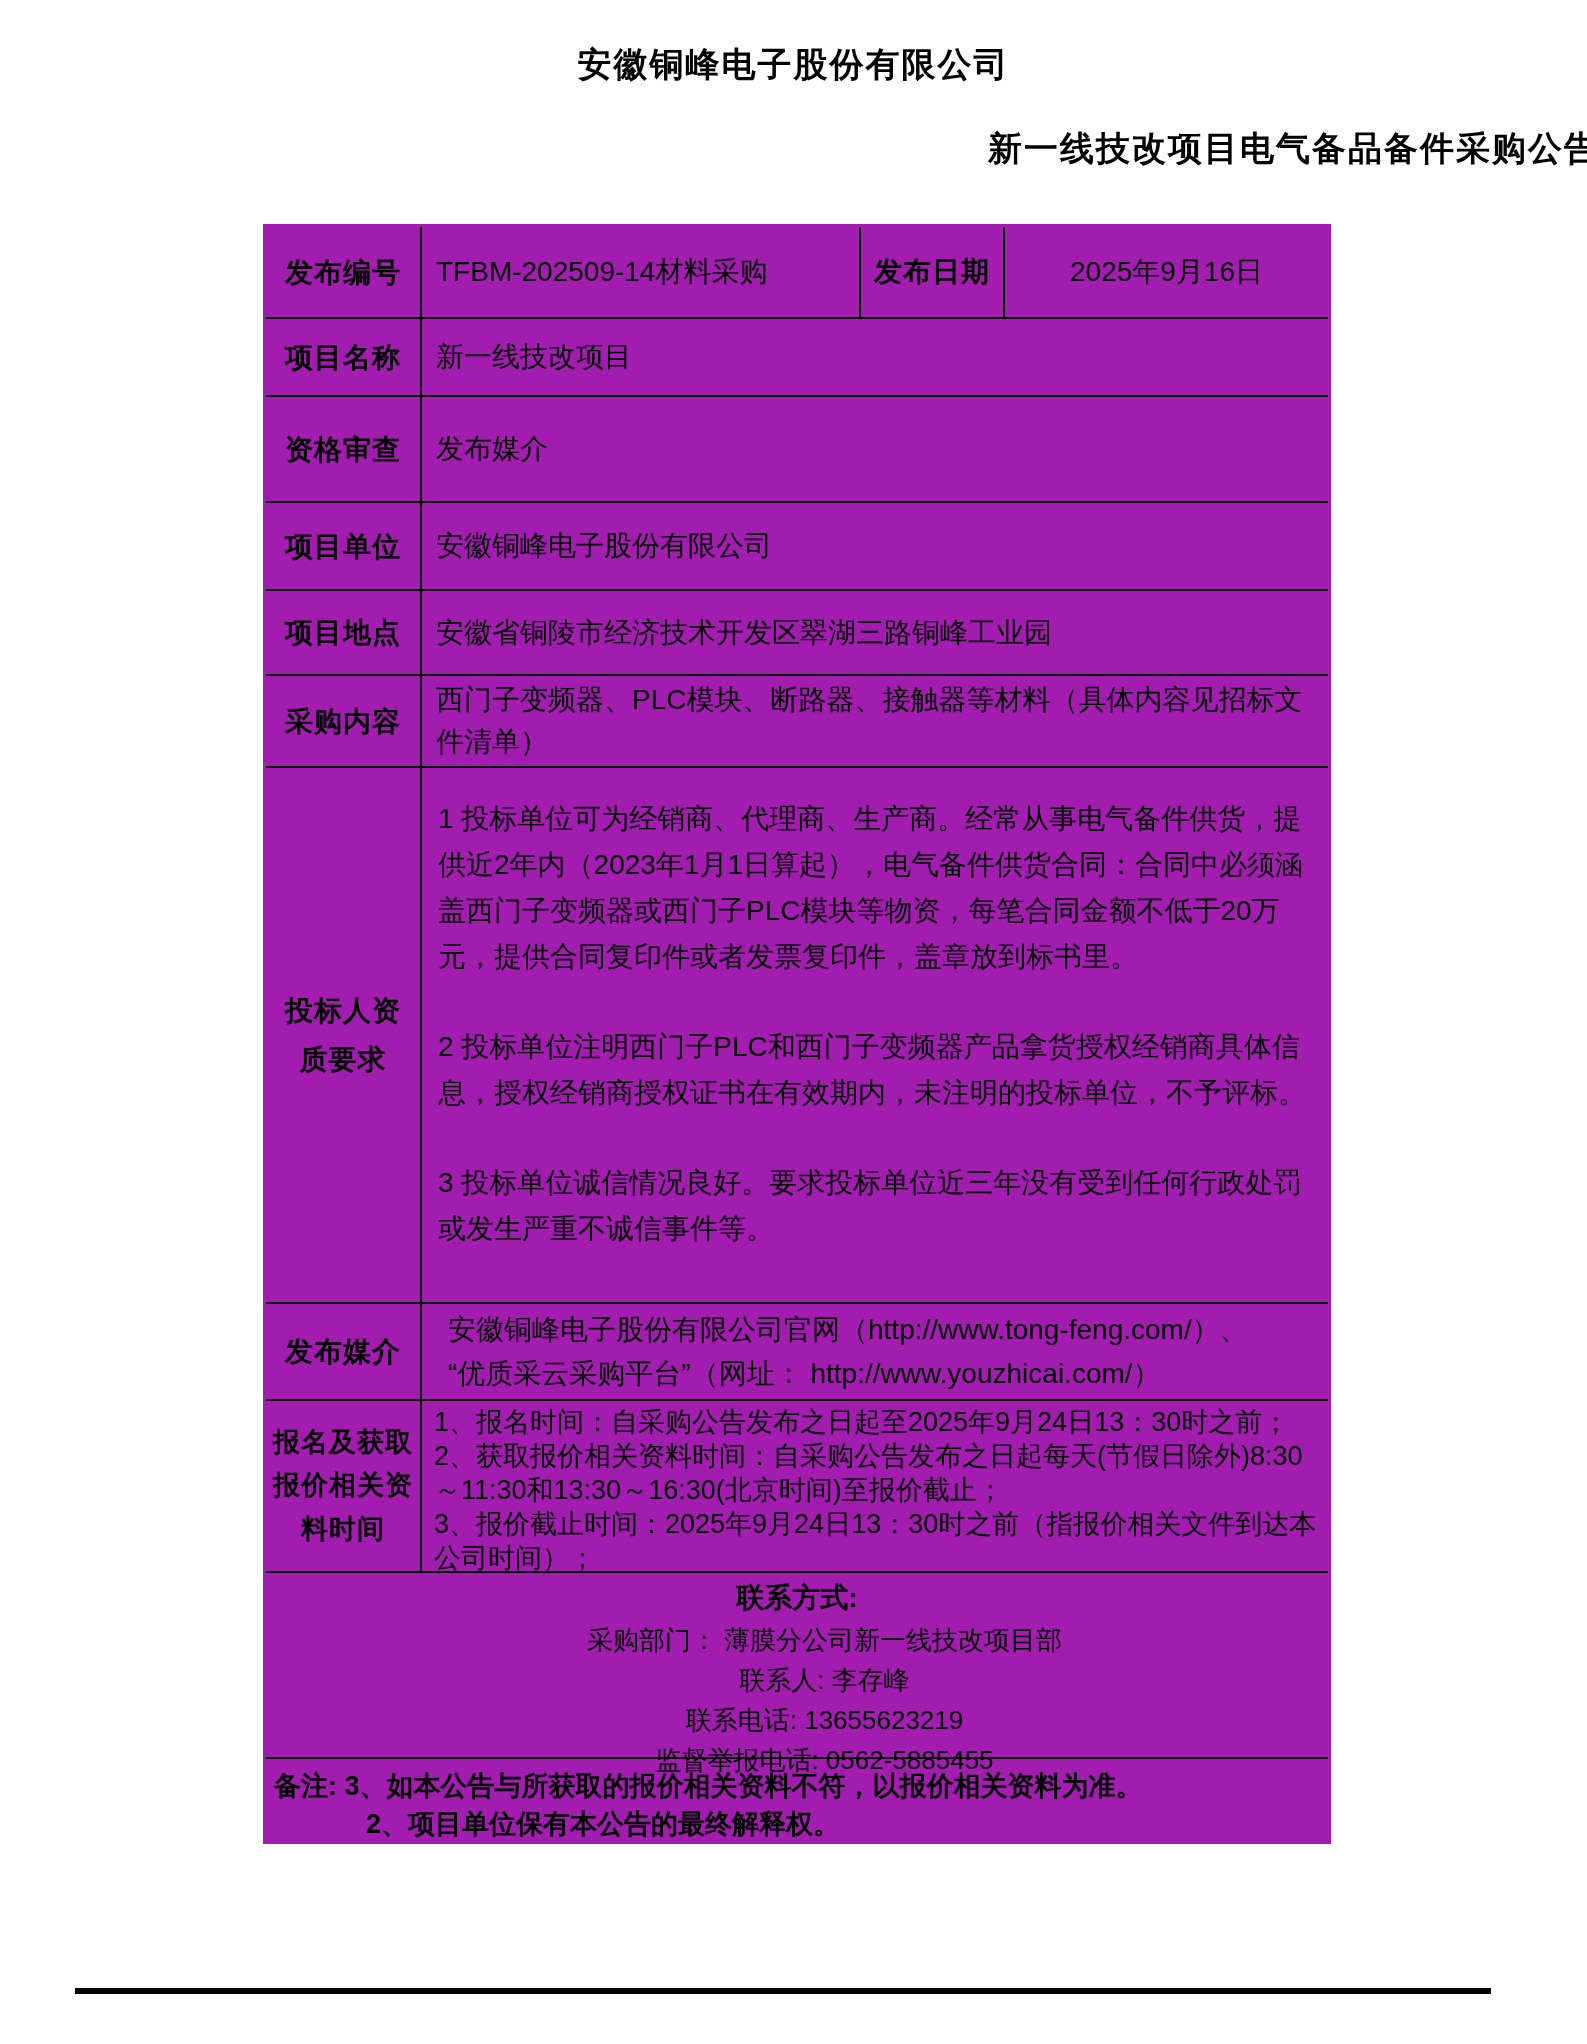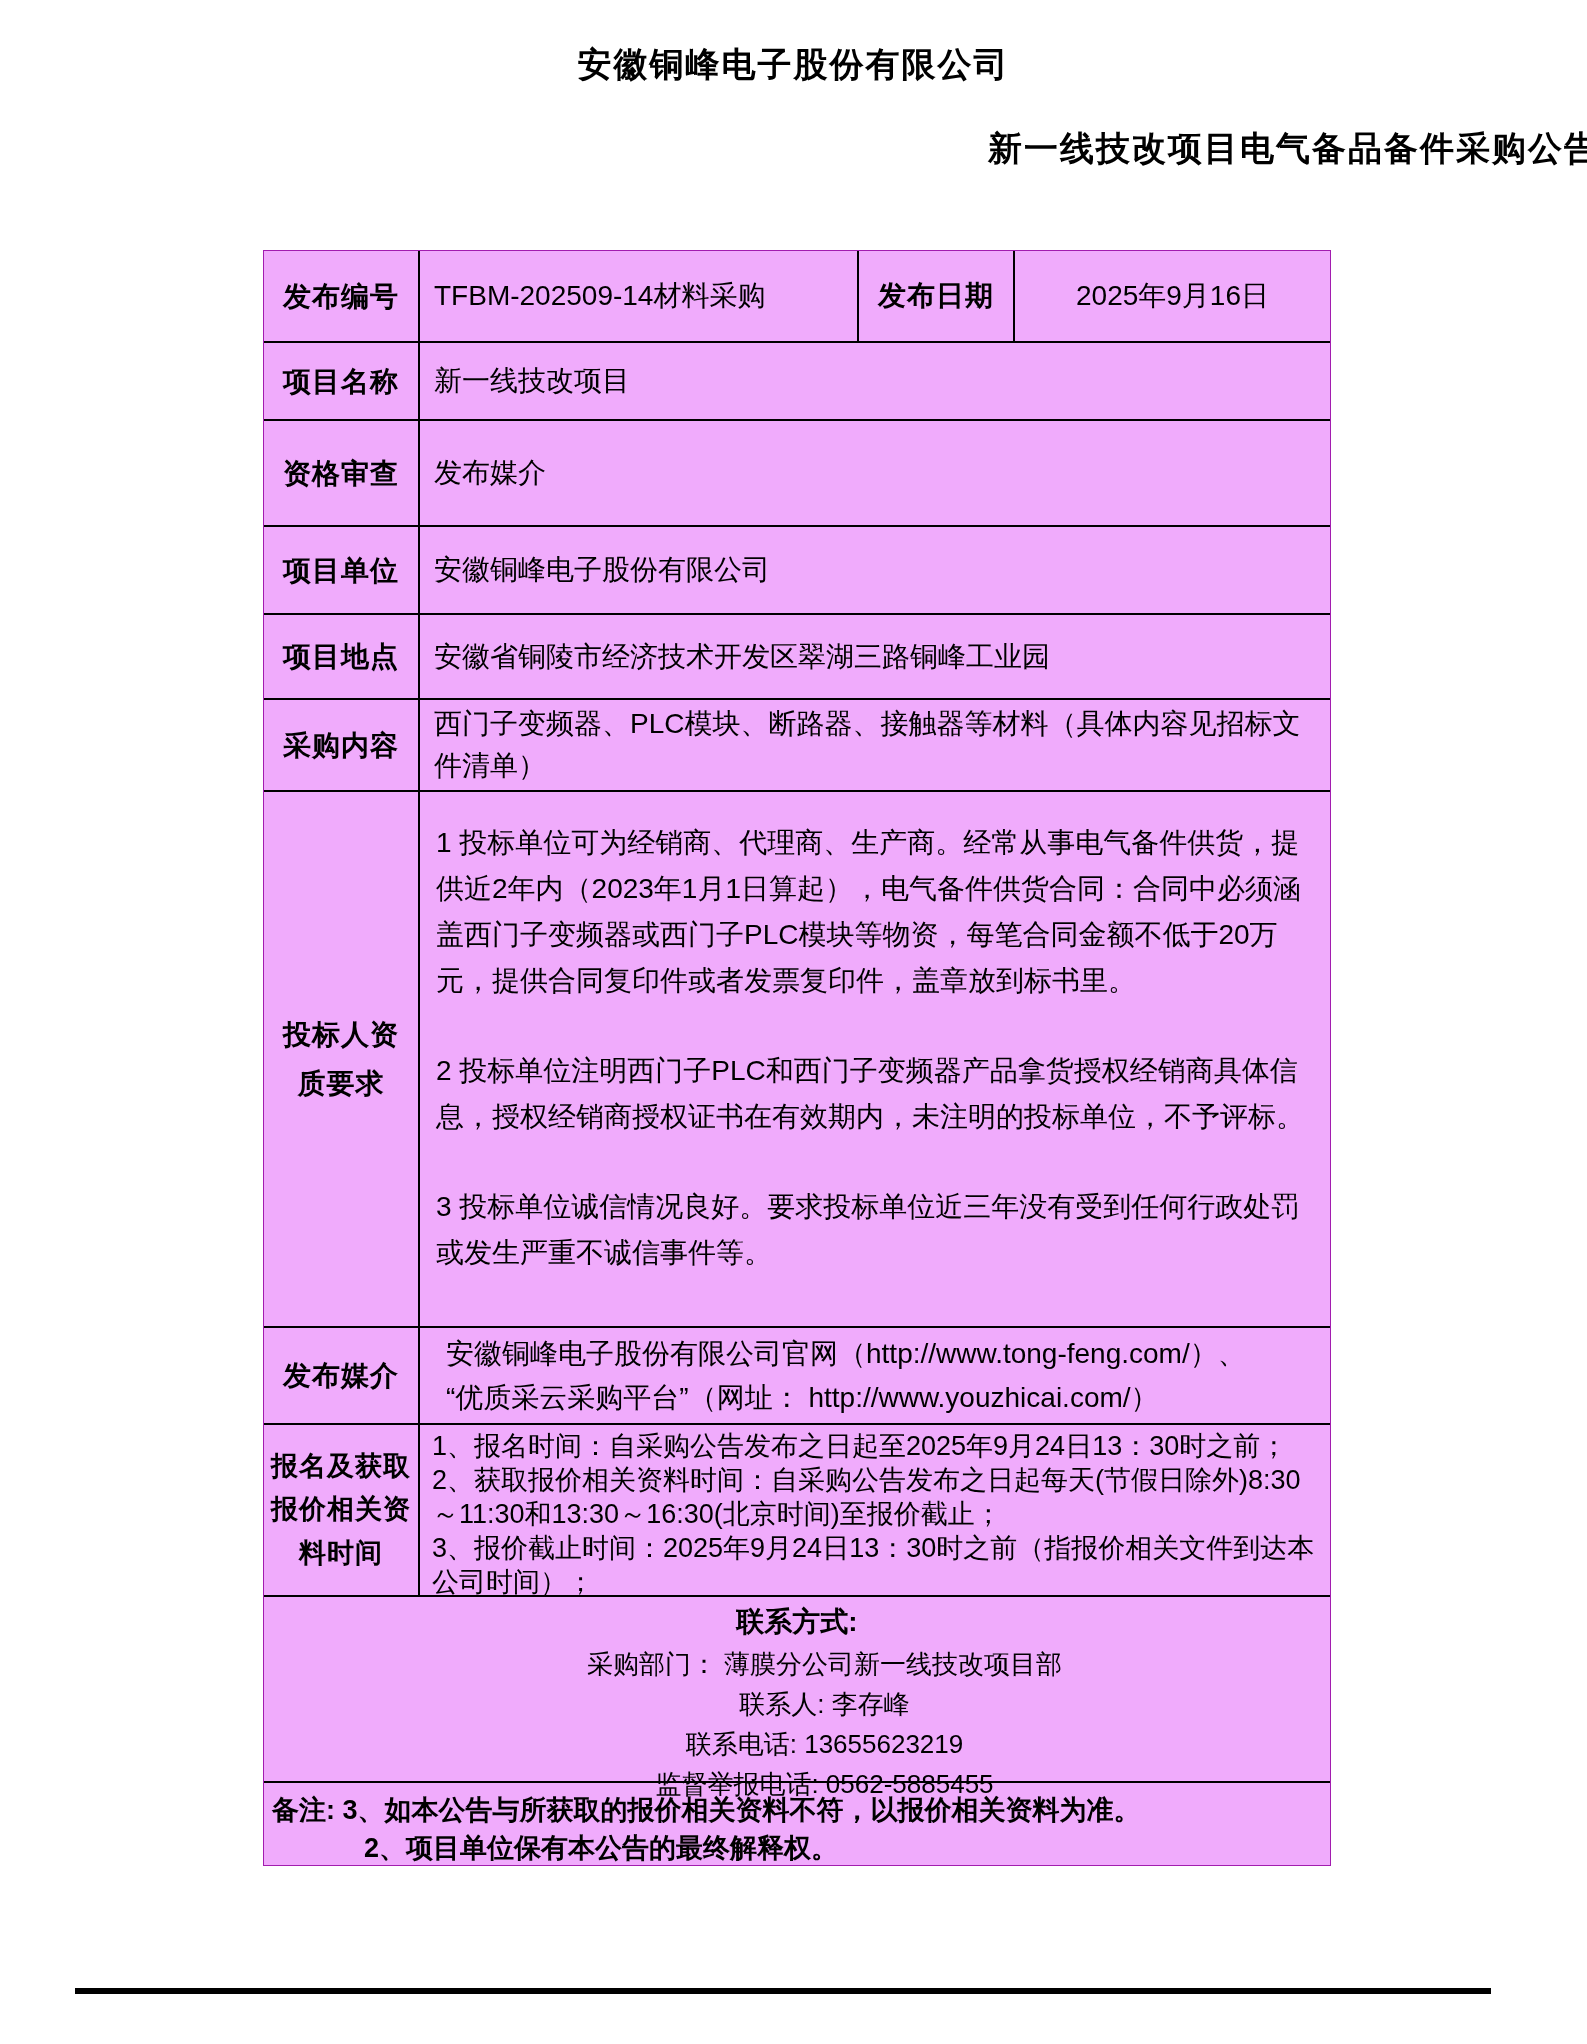--- a/index.html
+++ b/index.html
@@ -12,23 +12,23 @@
   }
   .doc-title {
     position: absolute; top: 42px; left: 0; width: 100%;
     text-align: center; font-size: 34px; font-weight: 700; letter-spacing: 2px;
   }
   .doc-subtitle {
     position: absolute; top: 126px; left: 13px; width: 100%;
     text-align: right; font-size: 34px; font-weight: 700; letter-spacing: 2px;
   }
   .doc-table {
-    position: absolute; left: 263px; top: 250px; width: 1068px;
-    border: 1px solid #a21caf;
-    background: #f0abfc;
+    position: absolute; left: 263px; top: 224px; width: 1068px;
+    border: 3px solid #a21caf;
+    background: #a21caf;
   }
   .t-row { display: flex; border-bottom: 2px solid #000; }
   .t-row:last-child { border-bottom: none; }
   .cell { display: flex; align-items: center; }
   .label-cell {
     width: 156px; border-right: 2px solid #000;
     justify-content: center; text-align: center;
     font-size: 28px; font-weight: 700; letter-spacing: 1px;
     flex-direction: column; line-height: 1.75;
     flex-shrink: 0;
@@ -42,21 +42,21 @@
   .r3 { height: 106px; }
   .r4 { height: 88px; }
   .r5 { height: 85px; }
   .r6 { height: 92px; }
   .r7 { height: 536px; }
   .r8 { height: 97px; }
   .r9 { height: 172px; }
   .r10 { height: 186px; text-align: center; }
   .r11 { height: 82px; }
   .mid-label {
-    width: 158px; border-right: 2px solid #000; border-left: 2px solid #000;
+    width: 146px; border-right: 2px solid #000; border-left: 2px solid #000;
     justify-content: center; text-align: center;
     font-size: 28px; font-weight: 700; letter-spacing: 1px; flex-shrink: 0;
   }
   .val1 { flex: none; width: 437px; }
   .val2 { flex: 1; justify-content: center; text-align: center; padding: 0; }
   .para-cell {
     flex: 1; font-size: 28px; padding: 28px 14px 0 16px;
     word-break: break-all; line-height: 46px;
     display: block;
   }

